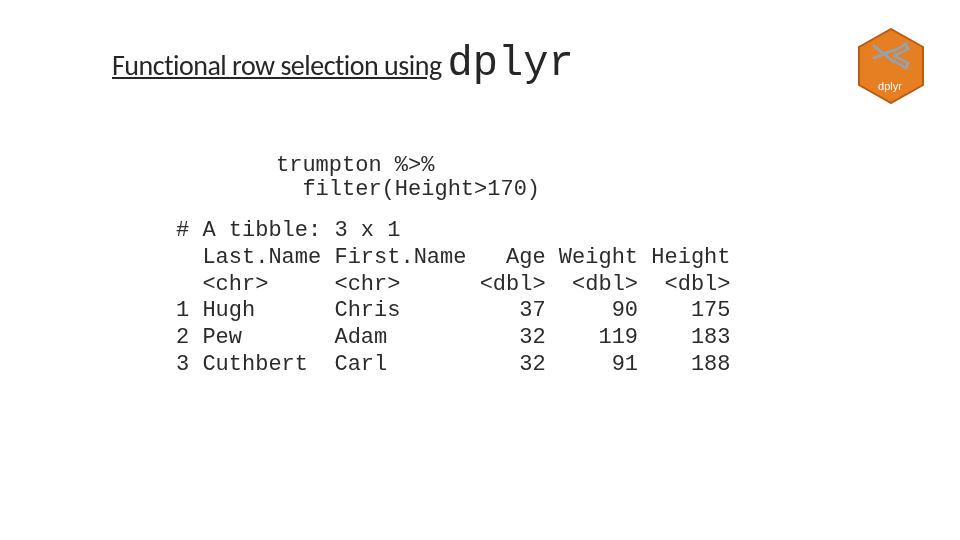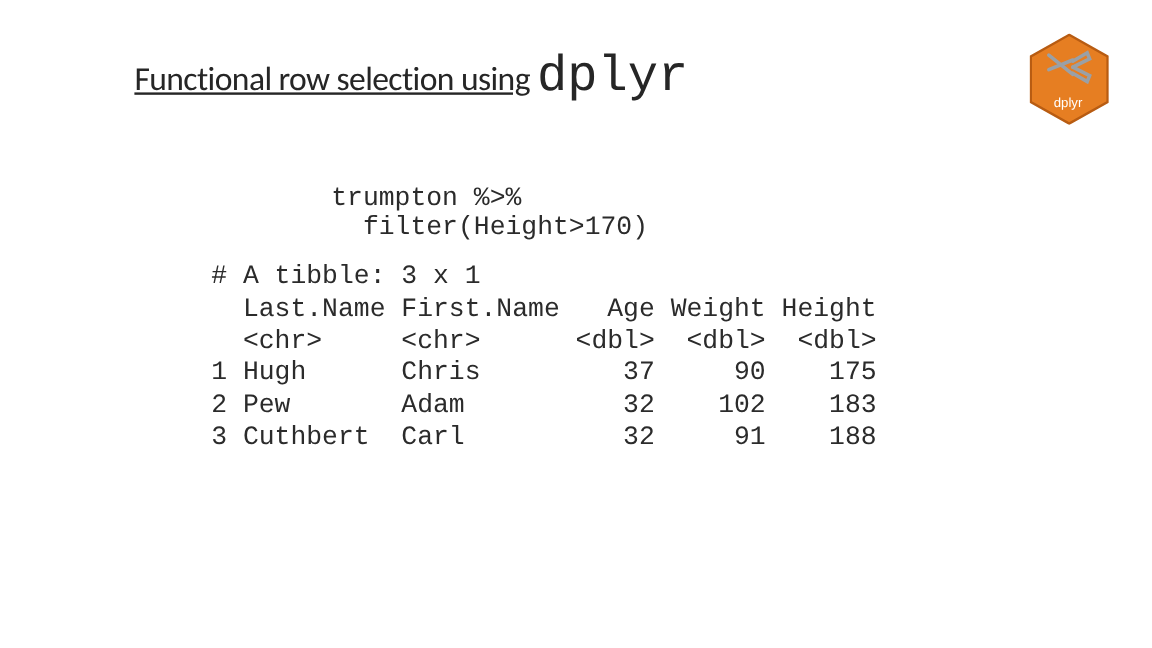--- a/index.html
+++ b/index.html
@@ -96,14 +96,14 @@
   <div class="hex-label">dplyr</div>
 </div>
 
 <div class="code-block"><span>trumpton %&gt;%</span>
 <span>  filter(Height&gt;170)</span></div>
 
 <div class="tibble"><span># A tibble: 3 x 1</span>
 <span>  Last.Name First.Name   Age Weight Height</span>
 <span>  &lt;chr&gt;     &lt;chr&gt;      &lt;dbl&gt;  &lt;dbl&gt;  &lt;dbl&gt;</span>
 <span>1 Hugh      Chris         37     90    175</span>
-<span>2 Pew       Adam          32    102    183</span>
+<span>2 Pew       Adam          32    119    183</span>
 <span>3 Cuthbert  Carl          32     91    188</span></div>
 
 </body></html>

